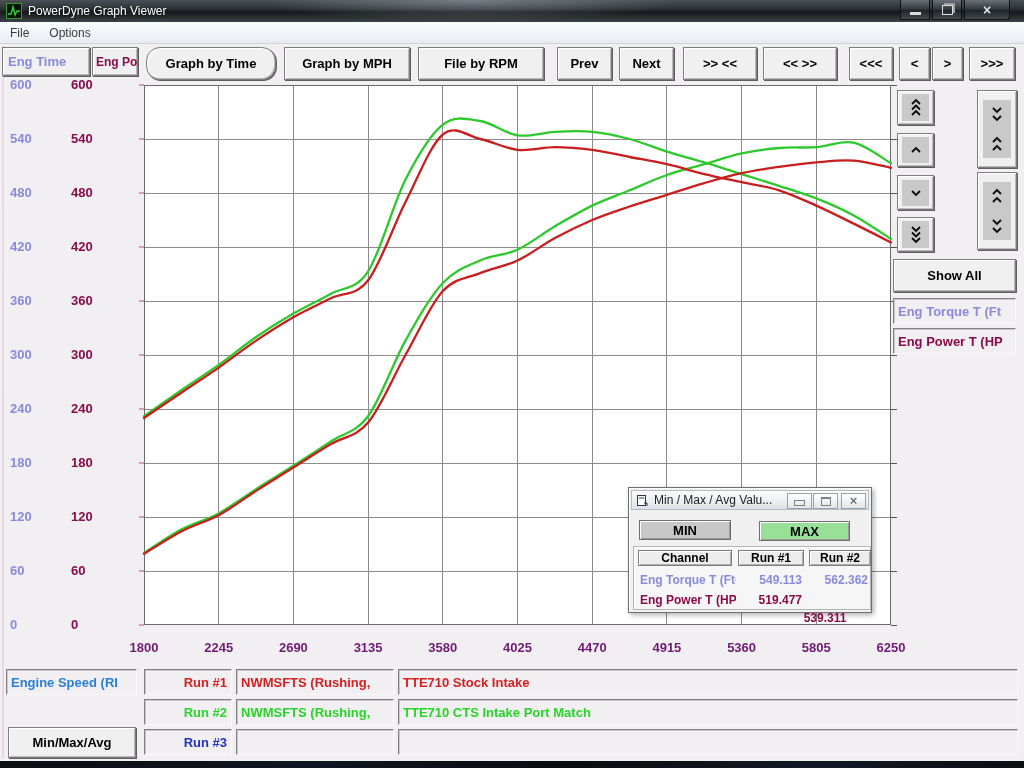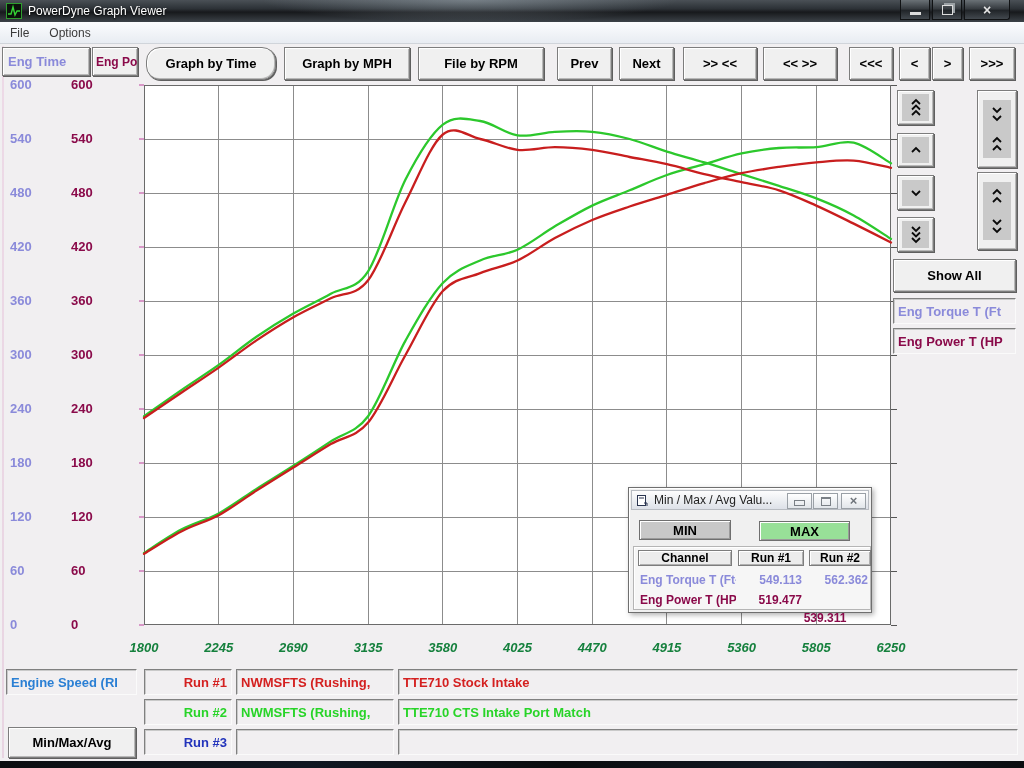--- a/index.html
+++ b/index.html
@@ -54,21 +54,21 @@
   .wbtn .x{color:#e4e4e4;font-size:14px;font-weight:bold;line-height:18px;}
   #menubar{
     left:0;top:22px;width:1024px;height:21px;
     background:linear-gradient(180deg,#fbfcfe,#e8ecf2);
     border-bottom:1px solid #d0d4da;
     color:#3a3a3a;font-size:12px;display:flex;align-items:center;
   }
   .menu-item{padding:2px 10px;}
   
   .ylab{position:absolute;width:66px;font-weight:bold;font-size:13px;height:18px;line-height:18px;}
-  .xlab{position:absolute;width:74px;text-align:center;font-weight:bold;font-size:13px;color:#15803d;font-style:italic;}
+  .xlab{position:absolute;width:74px;text-align:center;font-weight:bold;font-size:13px;color:#701a75;}
   
   #plot{left:144px;top:85px;width:747px;height:540px;background:#ffffff;}
   #chart-svg{overflow:visible;display:block;}
   
   .inner-sq{background:#c9c9c9;display:flex;align-items:center;justify-content:center;}
   .chev{stroke:#0a0a0a;stroke-width:1.8;fill:none;}
   
   #minmax-win{
     left:628px;top:487px;width:244px;height:126px;
     background:#f0f0f0;

